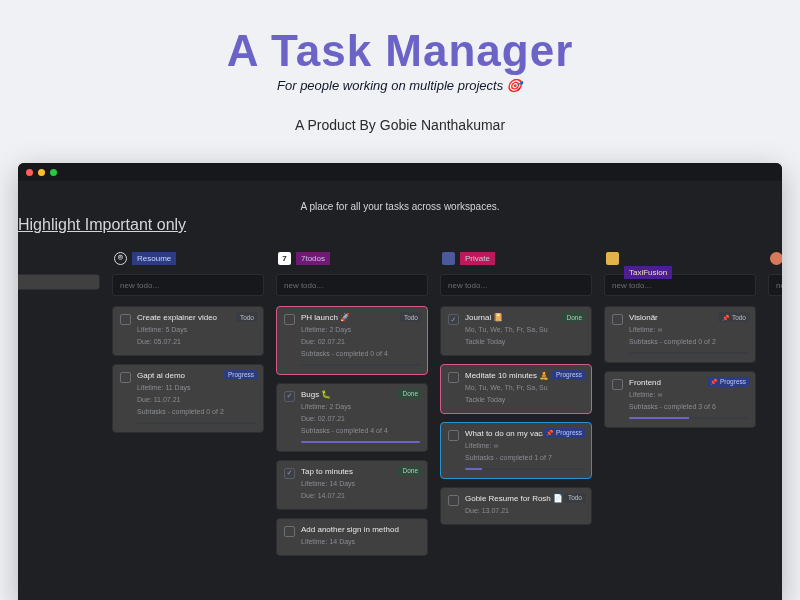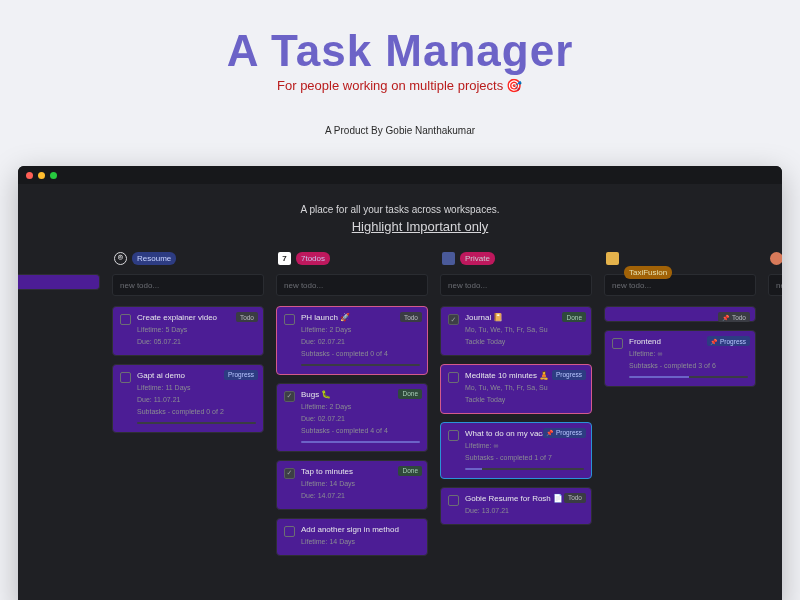--- a/index.html
+++ b/index.html
@@ -13,27 +13,28 @@
   .hero { text-align: center; padding: 26px 0 12px; }
   .hero h1 {
     font-size: 44px;
     font-weight: 700;
     color: #6c63c7;
     letter-spacing: 1px;
     font-family: Futura, "Century Gothic", sans-serif;
   }
   .hero .sub {
     font-size: 13px;
-    color: #b91c1c;
+    color: #0f172a;
     margin-top: 2px;
+    font-style: italic;
   }
   .hero .byline {
-    font-size: 10px;
+    font-size: 14px;
     color: #2a2a2a;
-    margin-top: 32px;
+    margin-top: 24px;
   }
   .browser {
     margin: 18px 18px 0;
     border-radius: 6px 6px 0 0;
     overflow: hidden;
     box-shadow: 0 8px 30px rgba(0,0,0,.25);
     background: #1f2024;
     height: 440px;
   }
   .titlebar {
@@ -49,27 +50,25 @@
   .dot.y { background: #ffbd2e; }
   .dot.g { background: #27c93f; }
   .app { color: #d9d9dc; font-size: 10px; }
   .tagline {
     text-align: center;
     padding: 20px 15px 4px;
     font-size: 10px;
     color: #d6d6d9;
   }
   .highlight-link {
-    text-align: center;
-    font-size: 13px;
+    font-size: 16px;
     text-decoration: underline;
     color: #d6d6d9;
     padding-bottom: 16px;
     cursor: pointer;
-    margin-left: 40px;
   }
   .board {
     display: flex;
     gap: 12px;
     padding: 0 0 0 0;
     margin-left: -70px;
   }
   .col {
     flex: 0 0 152px;
     min-width: 152px;
@@ -88,40 +87,40 @@
     font-size: 8px; font-weight: 700;
   }
   .ws-icon.res { border: 1.5px solid #d9d9dc; border-radius: 50%; color:#d9d9dc; }
   .ws-icon.seven { background: #fff; color:#222; }
   .ws-icon.priv { background: #4a5a9a; }
   .ws-icon.taxi { background: #e4b24b; border-radius:2px;}
   .ws-icon.other { background:#d87a5a; border-radius:50%; }
   .ws-label {
     font-size: 8px;
     padding: 2px 5px;
-    border-radius: 6px;
+    border-radius: 0;
   }
   .ws-label.blue { background:#2d3c82; color:#c9d4ff; }
-  .ws-label.purple { background:#be185d; color:#c9bde8; }
+  .ws-label.purple { background:#701a75; color:#c9bde8; }
   .ws-label.grey { background:#be185d; color:#c9cbd2; }
-  .ws-label.olive { background:#a16207; color:#e6e0ac;margin-top:28px; }
+  .ws-label.olive { background:#4c1d95; color:#e6e0ac;margin-top:28px; }
   .newtodo {
     background:#17181c;
     border:1px solid #2a2c31;
     border-radius:3px;
     height:22px;
     font-size:8px;
     color:#6b6d73;
     padding:0 7px;
     display:flex; align-items:center;
     margin-bottom:10px;
     cursor: text;
   }
   .card {
-    background:#4c1d95;
+    background:#404040;
     border:1px solid #2e2f33;
     border-radius:4px;
     padding:6px 7px 8px 7px;
     margin-bottom:8px;
     position:relative;
     font-size:7.5px;
     color:#c5c6ca;
   }
   .card.ring-pink { border:1.5px solid #d45a8c; }
   .card.ring-blue { border:1.5px solid #2a93d6; }
@@ -326,20 +325,31 @@
           </div>
         </div>
         <div class="col">
           <div class="col-head">
             <div class="ws-icon taxi"></div>
             <span class="ws-label olive">TaxiFusion</span>
           </div>
           <div class="newtodo">new todo...</div>
           <div class="card">
             <span class="tag todo"><span class="pin">📌</span><span>Todo</span></span>
+            <div class="row">
+              <div class="chk"></div>
+              <div class="card-body">
+                <div class="card-title">Visionär</div>
+                <div class="meta">Lifetime: ∞</div>
+                <div class="meta">Subtasks - completed 0 of 2</div>
+                <div class="subbar">
+                  <i style="width: 0%;"></i>
+                </div>
+              </div>
+            </div>
           </div>
           <div class="card">
             <span class="tag progress"><span class="pin">📌</span><span>Progress</span></span>
             <div class="row">
               <div class="chk"></div>
               <div class="card-body">
                 <div class="card-title">Frontend</div>
                 <div class="meta">Lifetime: ∞</div>
                 <div class="meta">Subtasks - completed 3 of 6</div>
                 <div class="subbar">

